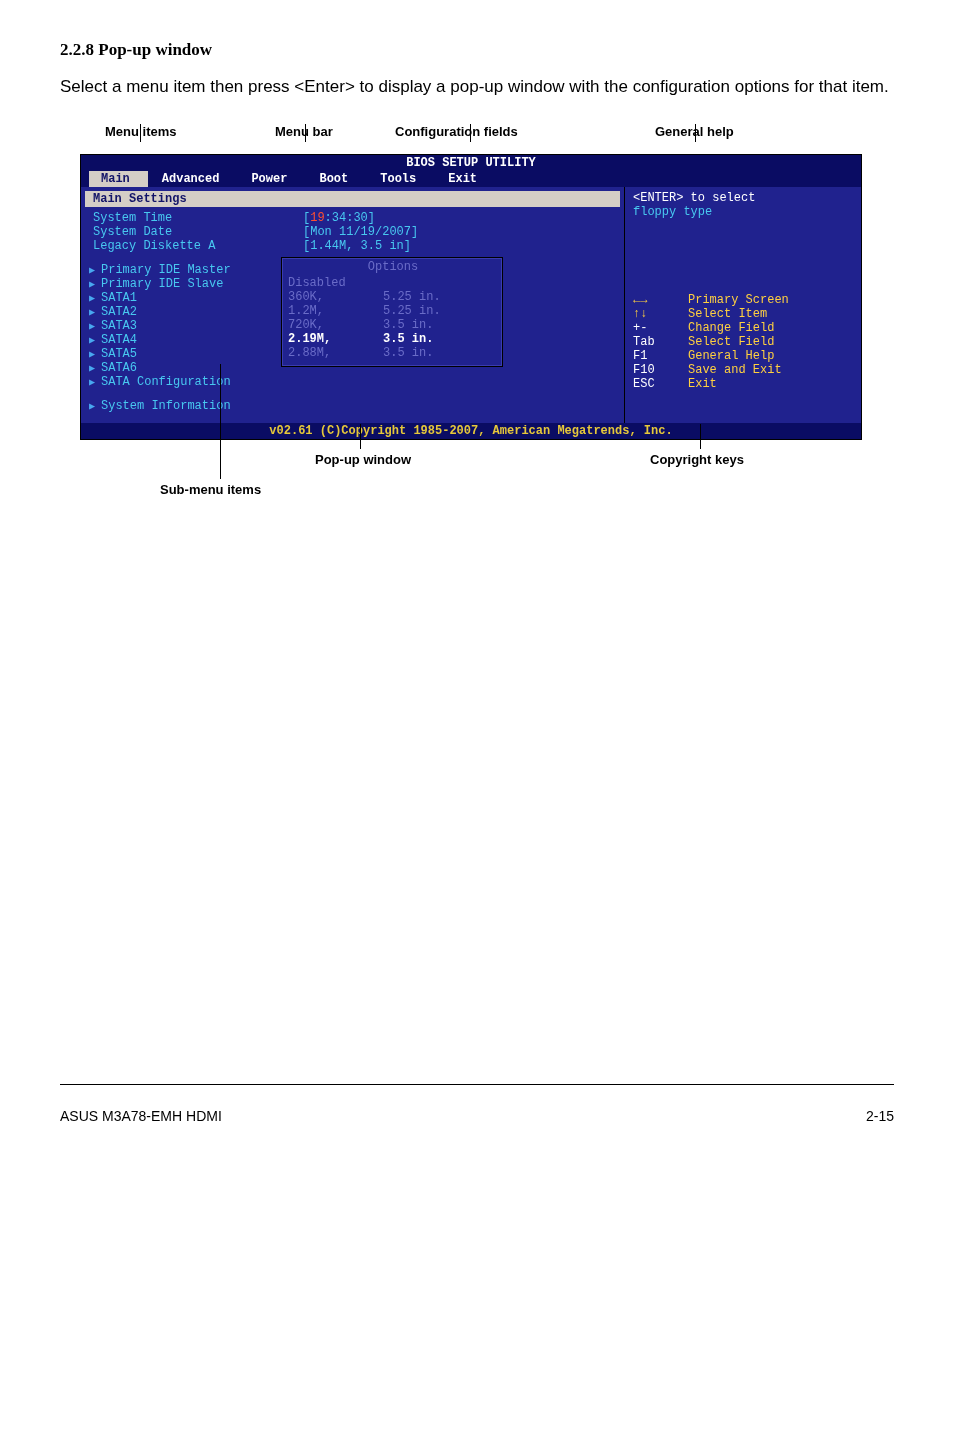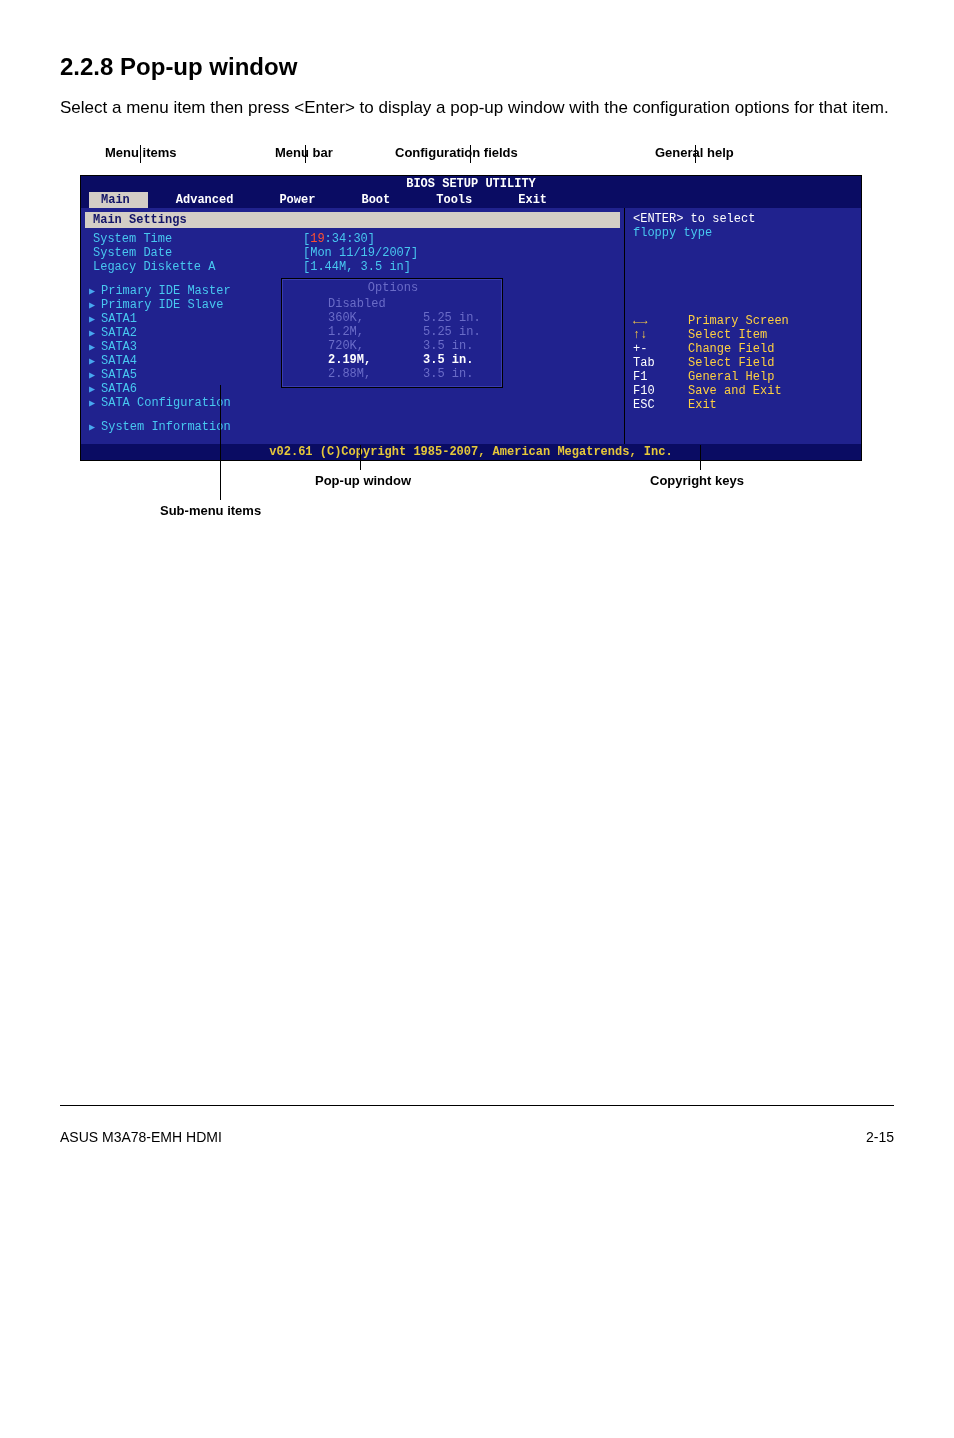--- a/index.html
+++ b/index.html
@@ -3,23 +3,24 @@
   <meta charset="utf-8">
   <style>
     body {
       margin: 0;
       padding: 40px 60px;
       font-family: Arial, Helvetica, sans-serif;
       background: #fff;
       color: #000;
     }
     h2 {
-      font-size: 24px;
-      font-weight: bold;
-      margin: 13px 0 15px 0;
+      font-size: 17px;
+      font-weight: bold;
+      margin: 0 0 15px 0;
+      font-family: Liberation Serif, serif;
     }
     .desc {
       font-size: 17px;
       line-height: 1.4;
       margin: 0 0 25px 0;
     }
 
     
     .label-row {
       position: relative;
@@ -55,21 +56,21 @@
       color: #fff;
       text-align: center;
       padding: 1px 0;
       font-weight: bold;
     }
     .bios-menu {
       background: #0a0c63;
       color: #fff;
       padding: 0 8px;
       display: flex;
-      gap: 16px;
+      gap: 2px;
     }
     .bios-menu span {
       padding: 1px 18px 1px 12px;
       font-weight: bold;
     }
     .bios-menu .active {
       background: #d4cec6;
       color: #121468;
     }
     .bios-body {
@@ -134,21 +135,20 @@
       padding: 2px 4px 6px 6px;
       color: #6a6cc8;
     }
     .popup-title {
       text-align: center;
       color: #6a6cc8;
       margin-bottom: 2px;
     }
     .popup-row {
       display: flex;
-      margin-left: 40px;
     }
     .popup-row .pk { width: 95px; }
     .popup-row.selected {
       color: #fff;
       font-weight: bold;
     }
 
     
     .help-title { color: #fff; }
     .floppy-type { color: #48c8f0; }

